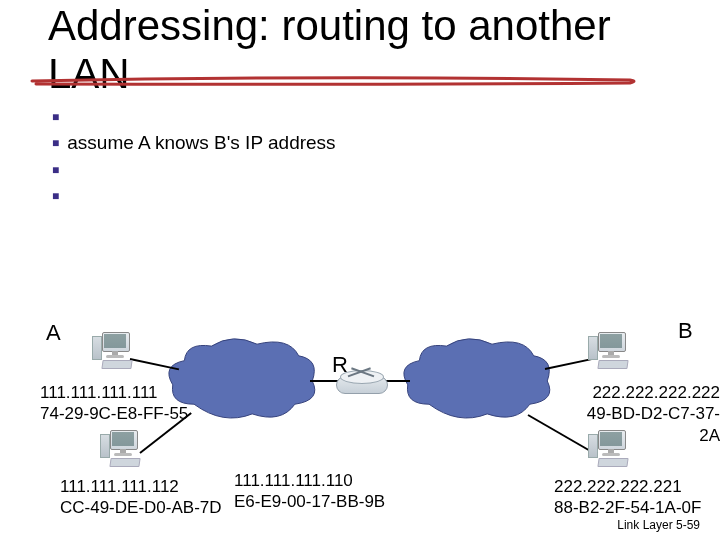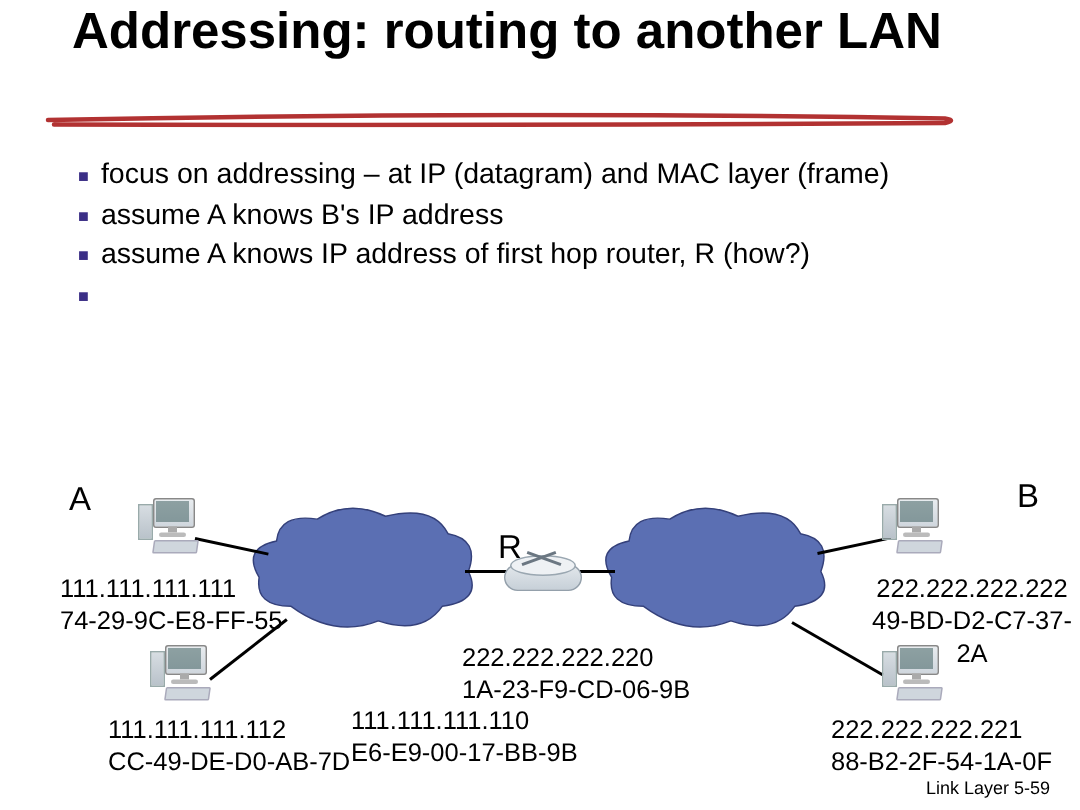--- a/index.html
+++ b/index.html
@@ -1,17 +1,17 @@
 <!DOCTYPE html>
 <html><head>
 <meta charset="utf-8">
 <style>
   html,body{margin:0;padding:0;width:720px;height:540px;background:#fff;font-family:Arial,Helvetica,sans-serif;color:#000;overflow:hidden}
   .slide{position:relative;width:720px;height:540px}
-  .title{position:absolute;left:48px;top:2px;width:620px;font-size:34px;font-weight:700}
+  .title{position:absolute;left:48px;top:2px;width:620px;font-size:42px;font-weight:400}
   .underline{position:absolute;left:30px;top:72px;width:620px;height:10px}
   .underline svg{width:100%;height:100%}
   .intro{position:absolute;left:20px;top:83px;font-size:19px}
   .bullets{position:absolute;left:52px;top:105px;font-size:19px;line-height:1.3;width:640px}
   .bullets .row{display:flex;align-items:flex-start;margin-bottom:2px}
   .bullets .sq{color:#3b2e86;font-size:12px;line-height:24px;margin-right:8px}
   .diagram{position:absolute;left:0;top:280px;width:720px;height:240px}
   .lbl{position:absolute;font-size:22px}
   .addr{position:absolute;font-size:17px;line-height:1.25}
   .footer{position:absolute;right:20px;bottom:8px;font-size:12px}
@@ -46,29 +46,27 @@
   <div class="underline">
     <svg viewBox="0 0 620 10" preserveAspectRatio="none">
       <path d="M2 5 Q 310 -1 600 4 Q 608 5 600 7 Q 310 9 6 8" fill="none" stroke="#b23232" stroke-width="3" stroke-linecap="round"></path>
     </svg>
   </div>
 
 
   <div class="bullets">
     <div class="row">
         <span class="sq">■</span>
-        <span>focus on addressing – at IP (datagram) and MAC layer (frame)</span>
       </div>
     <div class="row">
         <span class="sq">■</span>
         <span>assume A knows B's IP address</span>
       </div>
     <div class="row">
         <span class="sq">■</span>
-        <span>assume A knows IP address of first hop router, R (how?)</span>
       </div>
     <div class="row">
         <span class="sq">■</span>
       </div>
   </div>
 
   <div class="diagram">
 
     <div class="lbl" style="left:46px;top:40px">A</div>
 
@@ -131,33 +129,29 @@
         <div class="body"></div>
         <div class="top"></div>
         <div class="x1"></div>
         <div class="x2"></div>
       </div>
 
     <div class="addr" style="left:40px;top:102px">
       <div>111.111.111.111</div>
       <div>74-29-9C-E8-FF-55</div>
     </div>
-    <div class="addr" style="left:72px;top:196px">
+    <div class="addr" style="left:60px;top:196px">
       <div>111.111.111.112</div>
       <div>CC-49-DE-D0-AB-7D</div>
     </div>
     <div class="addr" style="left:234px;top:190px">
       <div>111.111.111.110</div>
       <div>E6-E9-00-17-BB-9B</div>
     </div>
-    <div class="addr" style="left:308px;top:148px">
-      <div>222.222.222.220</div>
-      <div>1A-23-F9-CD-06-9B</div>
-    </div>
-    <div class="addr" style="left:576px;top:102px;text-align:center">
+    <div class="addr" style="left:576px;top:102px;text-align:right">
       <div>222.222.222.222</div>
       <div>49-BD-D2-C7-37-2A</div>
     </div>
     <div class="addr" style="left:554px;top:196px">
       <div>222.222.222.221</div>
       <div>88-B2-2F-54-1A-0F</div>
     </div>
 
   </div>
 

